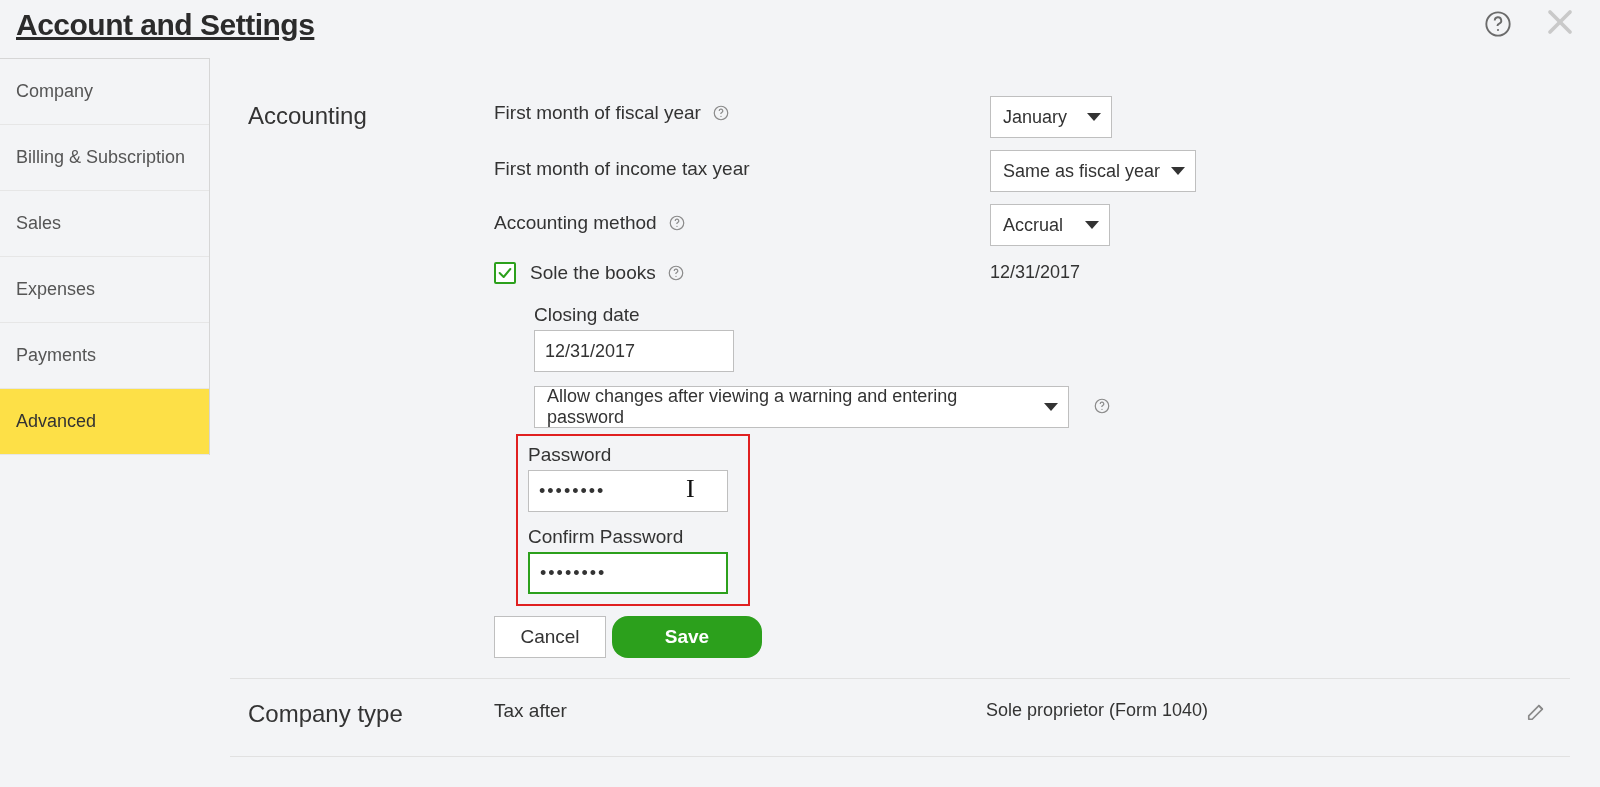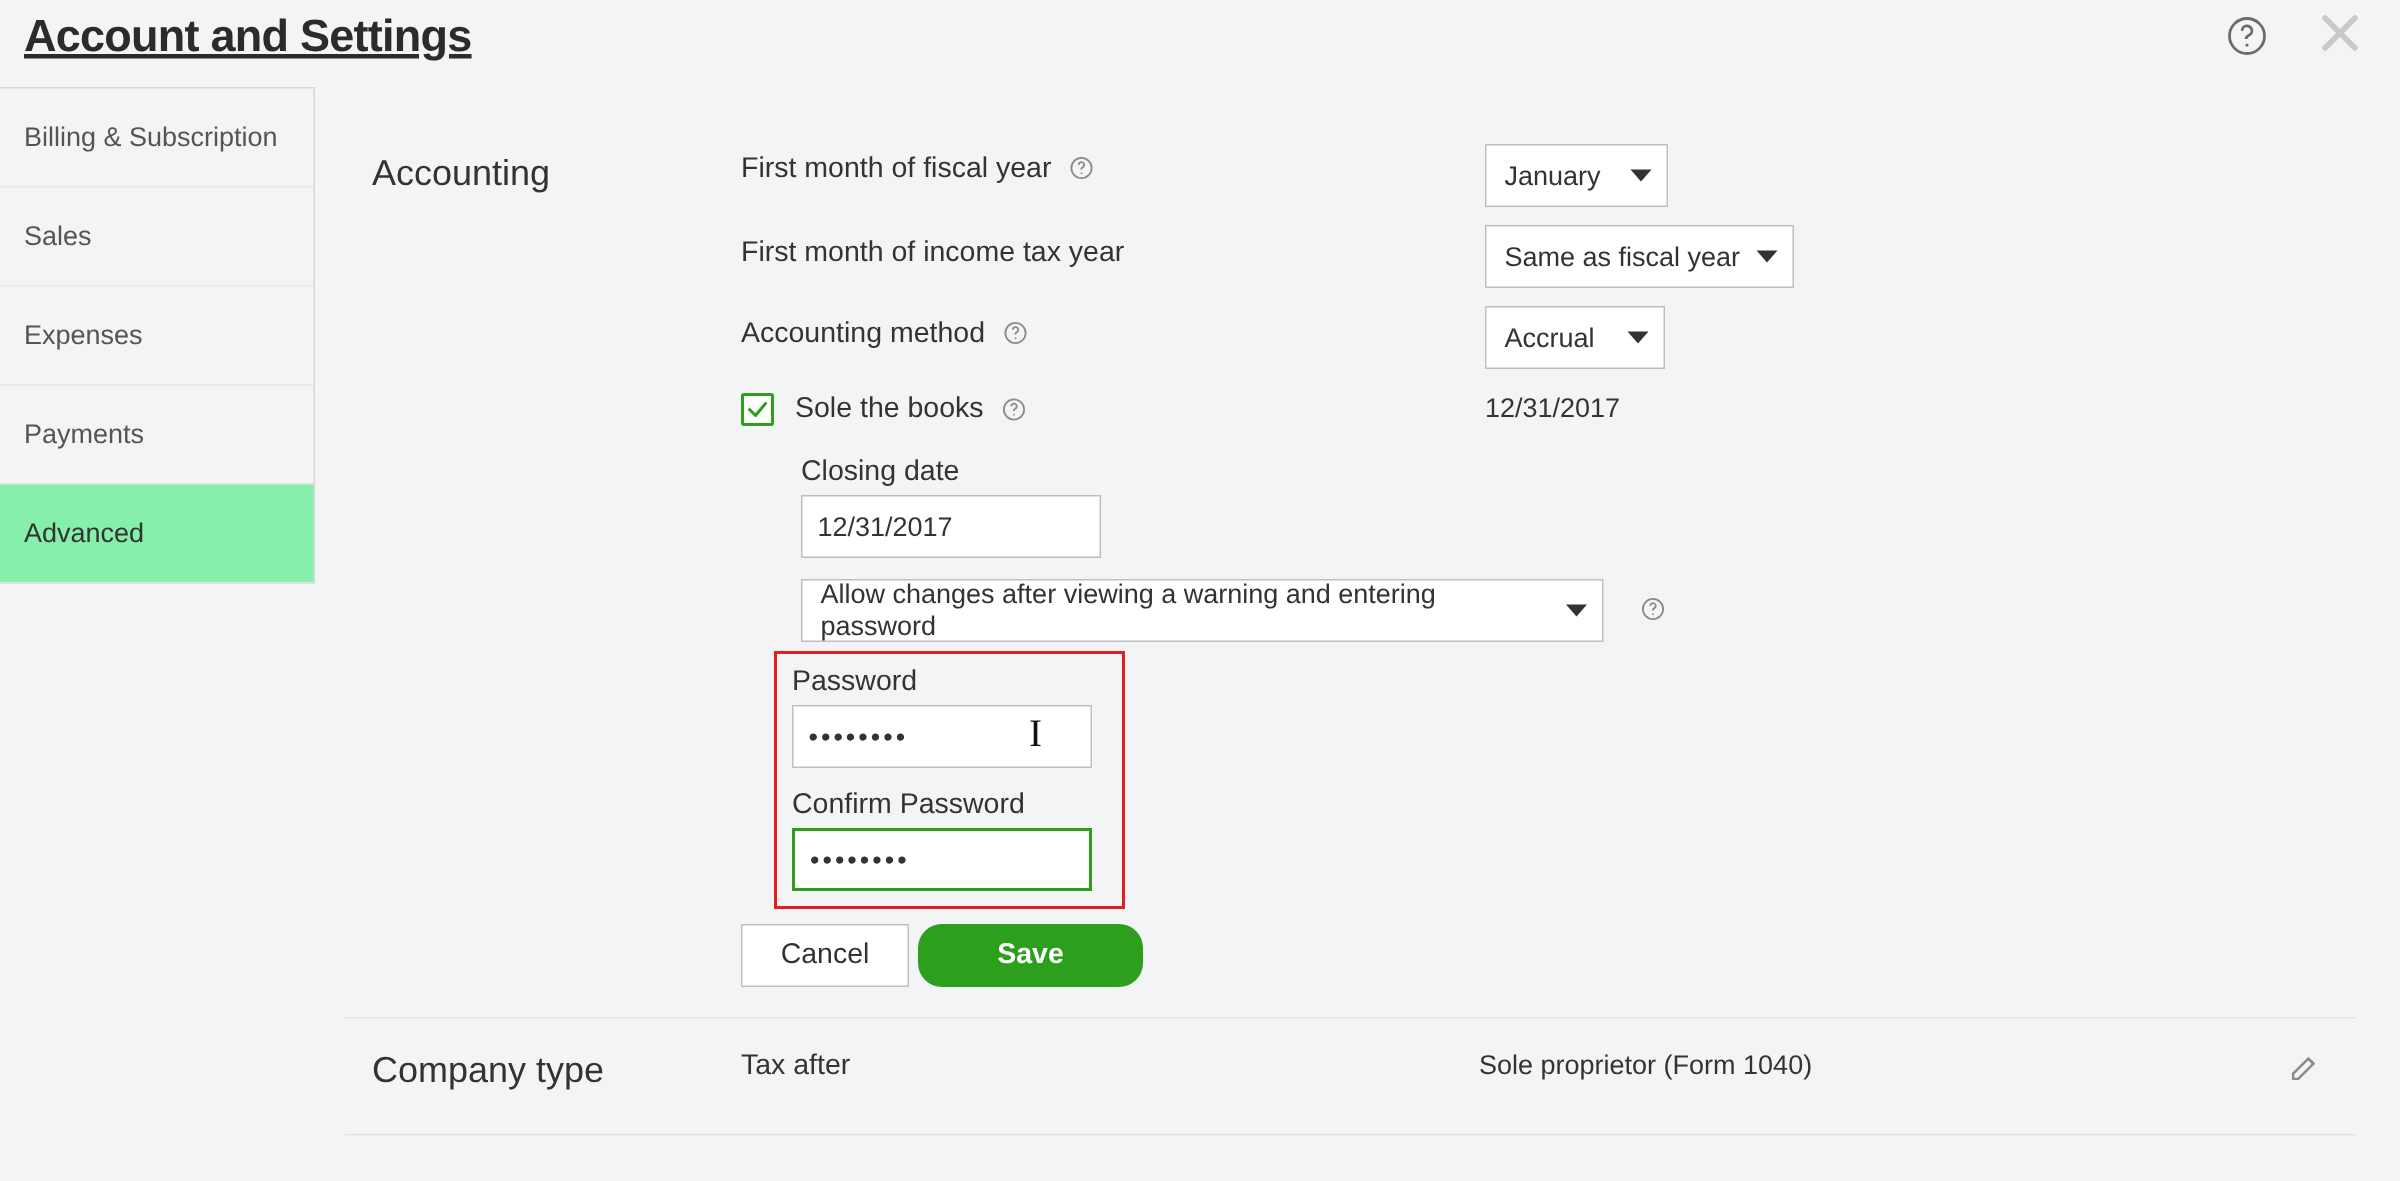--- a/index.html
+++ b/index.html
@@ -8,27 +8,27 @@
 
   .page-title { position:absolute; left:16px; top:8px; font-size:30px; font-weight:600; color:#2b2b2b; letter-spacing:-0.5px;text-decoration:underline;}
 
   .help-btn { position:absolute; right:84px; top:6px; width:36px; height:36px; display:flex; align-items:center; justify-content:center; cursor:pointer;}
   .help-btn svg { width:28px; height:28px; }
   .close-btn { position:absolute; right:18px; top:0px; width:44px; height:44px; display:flex; align-items:center; justify-content:center; cursor:pointer;}
   .close-btn svg { width:40px; height:40px; }
 
   .sidebar { position:absolute; left:0; top:58px; width:210px; border-right:1px solid #d6d6d6; border-top:1px solid #d6d6d6; }
   .side-item { height:66px; display:flex; align-items:center; padding-left:16px; font-size:18px; color:#555; border-bottom:1px solid #e6e6e6; cursor:pointer;}
-  .side-item.active { background:#86efac; color:#333; }
+  .side-item.active { background:#fde047; color:#333; }
 
   .content { position:absolute; left:230px; right:30px; top:80px; }
 
   .section-title { position:absolute; left:18px; top:22px; font-size:24px; color:#333;}
 
-  .row { position:absolute; left:264px; right:0; display:flex; }
+  .row { position:absolute; left:264px; right:0; display:flex; align-items:center; }
   .label { font-size:19px; color:#333; }
   .info-icon { display:inline-flex; width:20px; height:20px; margin-left:10px; align-items:center; justify-content:center;}
   .info-icon svg { width:18px; height:18px; }
 
   .select { position:absolute; display:flex; align-items:center; justify-content:space-between; padding:0 34px 0 12px; height:42px; border:1px solid #bfbfbf; background:#fff; font-size:18px; color:#333; cursor:pointer;}
   .select .caret { position:absolute; right:10px; top:50%; transform:translateY(-50%); width:0; height:0; border-left:7px solid transparent; border-right:7px solid transparent; border-top:8px solid #333; }
 
   .value-text { position:absolute; font-size:18px; color:#333;}
 
   .checkbox { width:22px; height:22px; border:2px solid #2ca01c; border-radius:2px; display:flex; align-items:center; justify-content:center; background:#fff; cursor:pointer;}
@@ -66,20 +66,23 @@
     </svg>
   </div>
   <div class="close-btn">
     <svg viewBox="0 0 24 24" stroke="#c9c9c9" stroke-width="2.2" stroke-linecap="round">
       <line x1="6" y1="6" x2="18" y2="18"></line>
         <line x1="18" y1="6" x2="6" y2="18"></line>
     </svg>
   </div>
 
   <div class="sidebar">
+    <div class="side-item">
+        <span>Company</span>
+      </div>
     <div class="side-item">
         <span>Billing &amp; Subscription</span>
       </div>
     <div class="side-item">
         <span>Sales</span>
       </div>
     <div class="side-item">
         <span>Expenses</span>
       </div>
     <div class="side-item">

